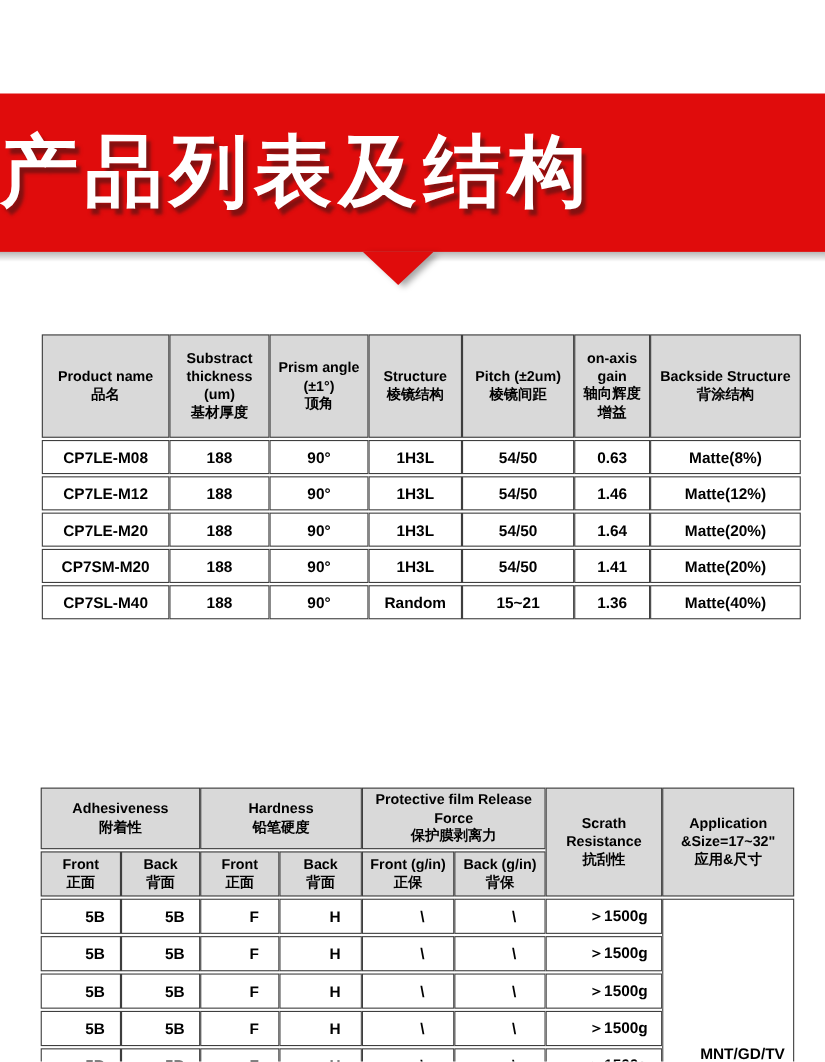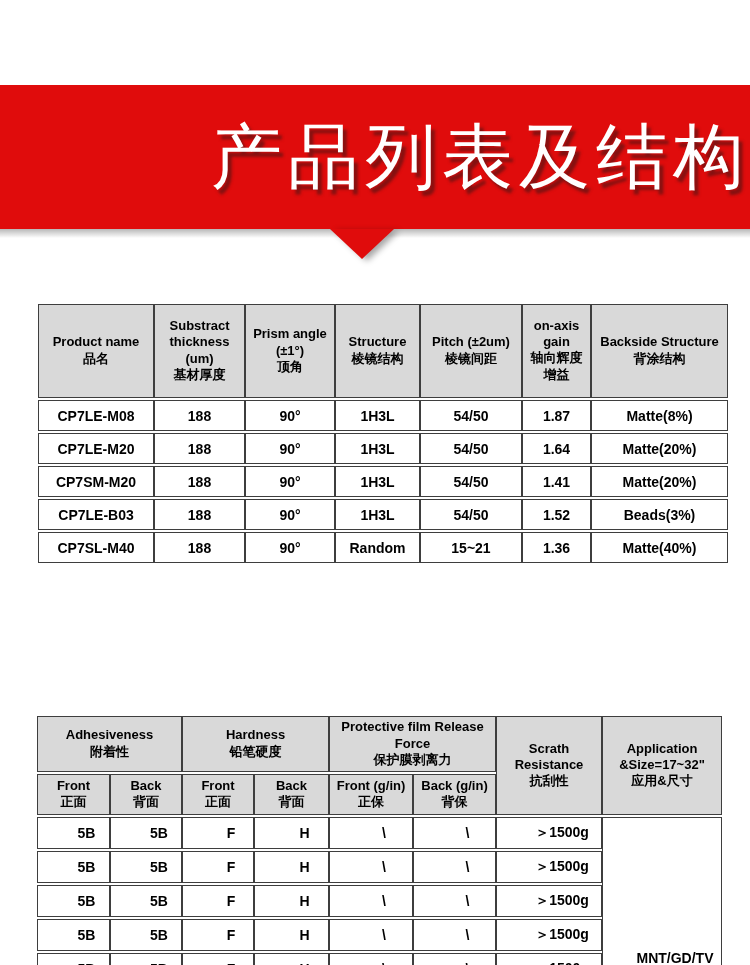--- a/index.html
+++ b/index.html
@@ -9,22 +9,22 @@
     background:#ffffff;
     font-family:"Liberation Sans","DejaVu Sans",sans-serif;
     color:#000;
   }
   
   .banner {
     position:absolute; left:0; top:85px; width:750px; height:144px;
     background:#e00c0c;
   }
   .banner-title {
-    margin:0; width:100%; text-align:right; line-height:144px;
-    font-size:71px; font-weight:normal; color:#ffffff; letter-spacing:6px;
+    margin:0; width:100%; text-align:left; line-height:144px;
+    font-size:71px; font-weight:bold; color:#ffffff; letter-spacing:6px;
     text-shadow:4px 5px 3px rgba(120,18,18,0.9);
     white-space:nowrap;
   }
   .banner-under-shadow {
     position:absolute; left:0; top:229px; width:750px; height:9px;
     background:linear-gradient(to bottom, rgba(0,0,0,0.28), rgba(255,255,255,0));
   }
   .banner-notch {
     position:absolute; left:330px; top:229px; width:0; height:0;
     border-left:32px solid transparent; border-right:32px solid transparent;
@@ -104,49 +104,49 @@
           <div class="th-en">Backside Structure</div>
           <div class="th-zh">背涂结构</div>
         </th>
   </tr>
   <tr>
         <td>CP7LE-M08</td>
         <td>188</td>
         <td>90°</td>
         <td>1H3L</td>
         <td>54/50</td>
-        <td>1.87</td>
+        <td>0.63</td>
         <td>Matte(8%)</td>
+      </tr>
+  <tr>
+        <td>CP7LE-M12</td>
+        <td>188</td>
+        <td>90°</td>
+        <td>1H3L</td>
+        <td>54/50</td>
+        <td>1.46</td>
+        <td>Matte(12%)</td>
       </tr>
   <tr>
         <td>CP7LE-M20</td>
         <td>188</td>
         <td>90°</td>
         <td>1H3L</td>
         <td>54/50</td>
         <td>1.64</td>
         <td>Matte(20%)</td>
       </tr>
   <tr>
         <td>CP7SM-M20</td>
         <td>188</td>
         <td>90°</td>
         <td>1H3L</td>
         <td>54/50</td>
         <td>1.41</td>
         <td>Matte(20%)</td>
-      </tr>
-  <tr>
-        <td>CP7LE-B03</td>
-        <td>188</td>
-        <td>90°</td>
-        <td>1H3L</td>
-        <td>54/50</td>
-        <td>1.52</td>
-        <td>Beads(3%)</td>
       </tr>
   <tr>
         <td>CP7SL-M40</td>
         <td>188</td>
         <td>90°</td>
         <td>Random</td>
         <td>15~21</td>
         <td>1.36</td>
         <td>Matte(40%)</td>
       </tr>

